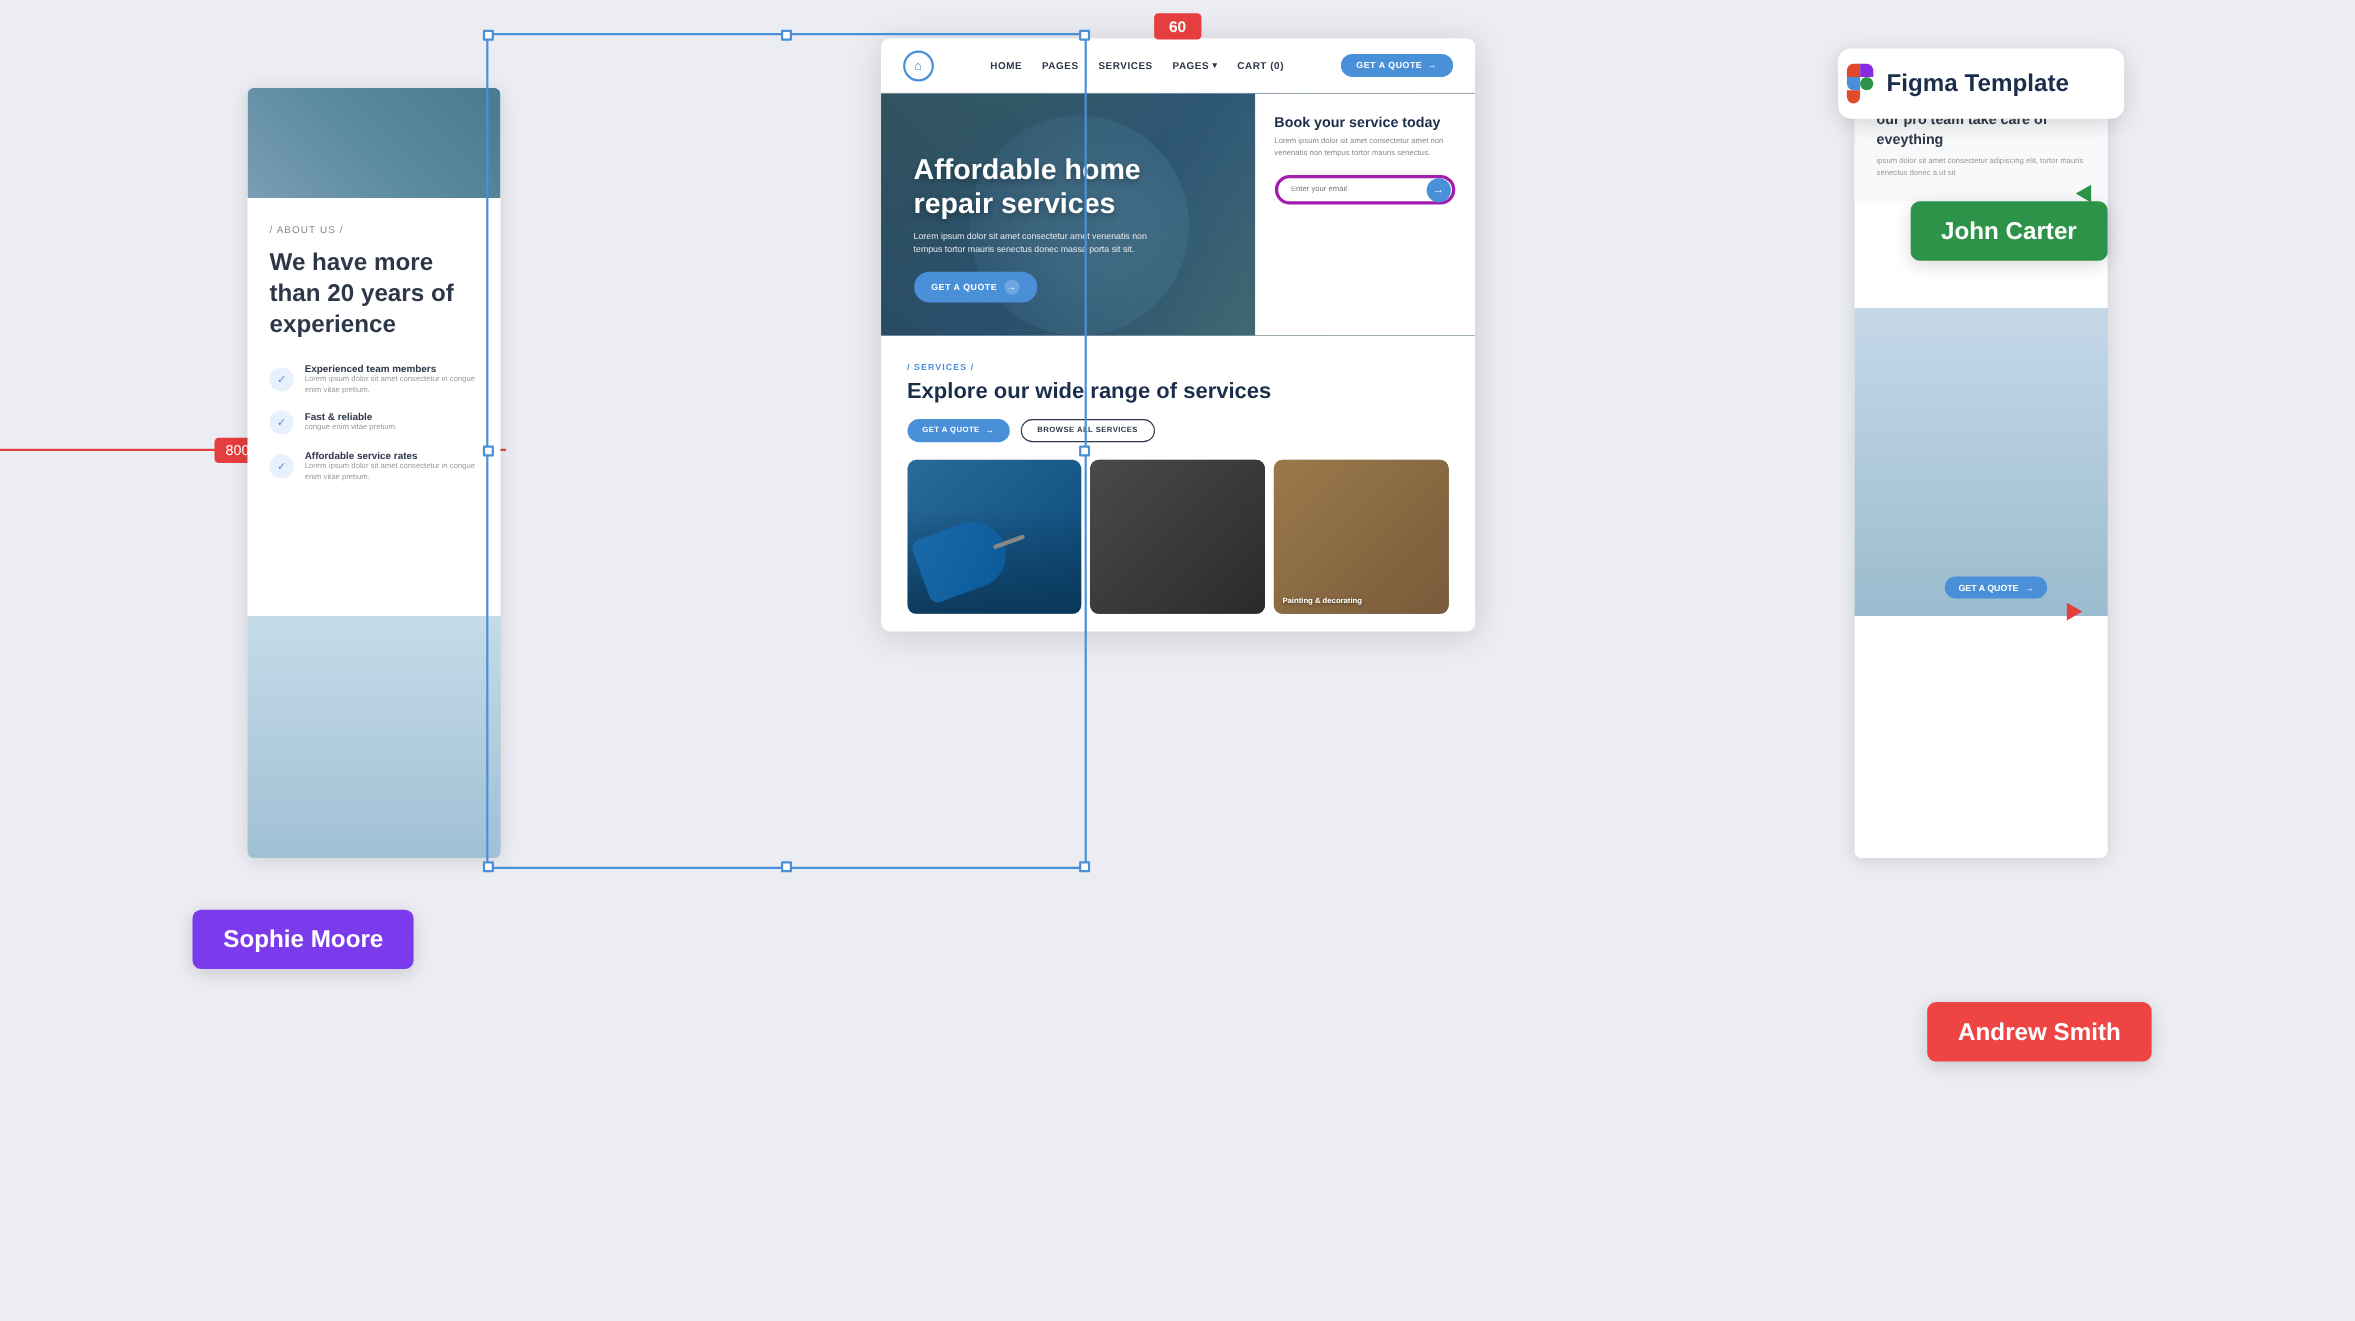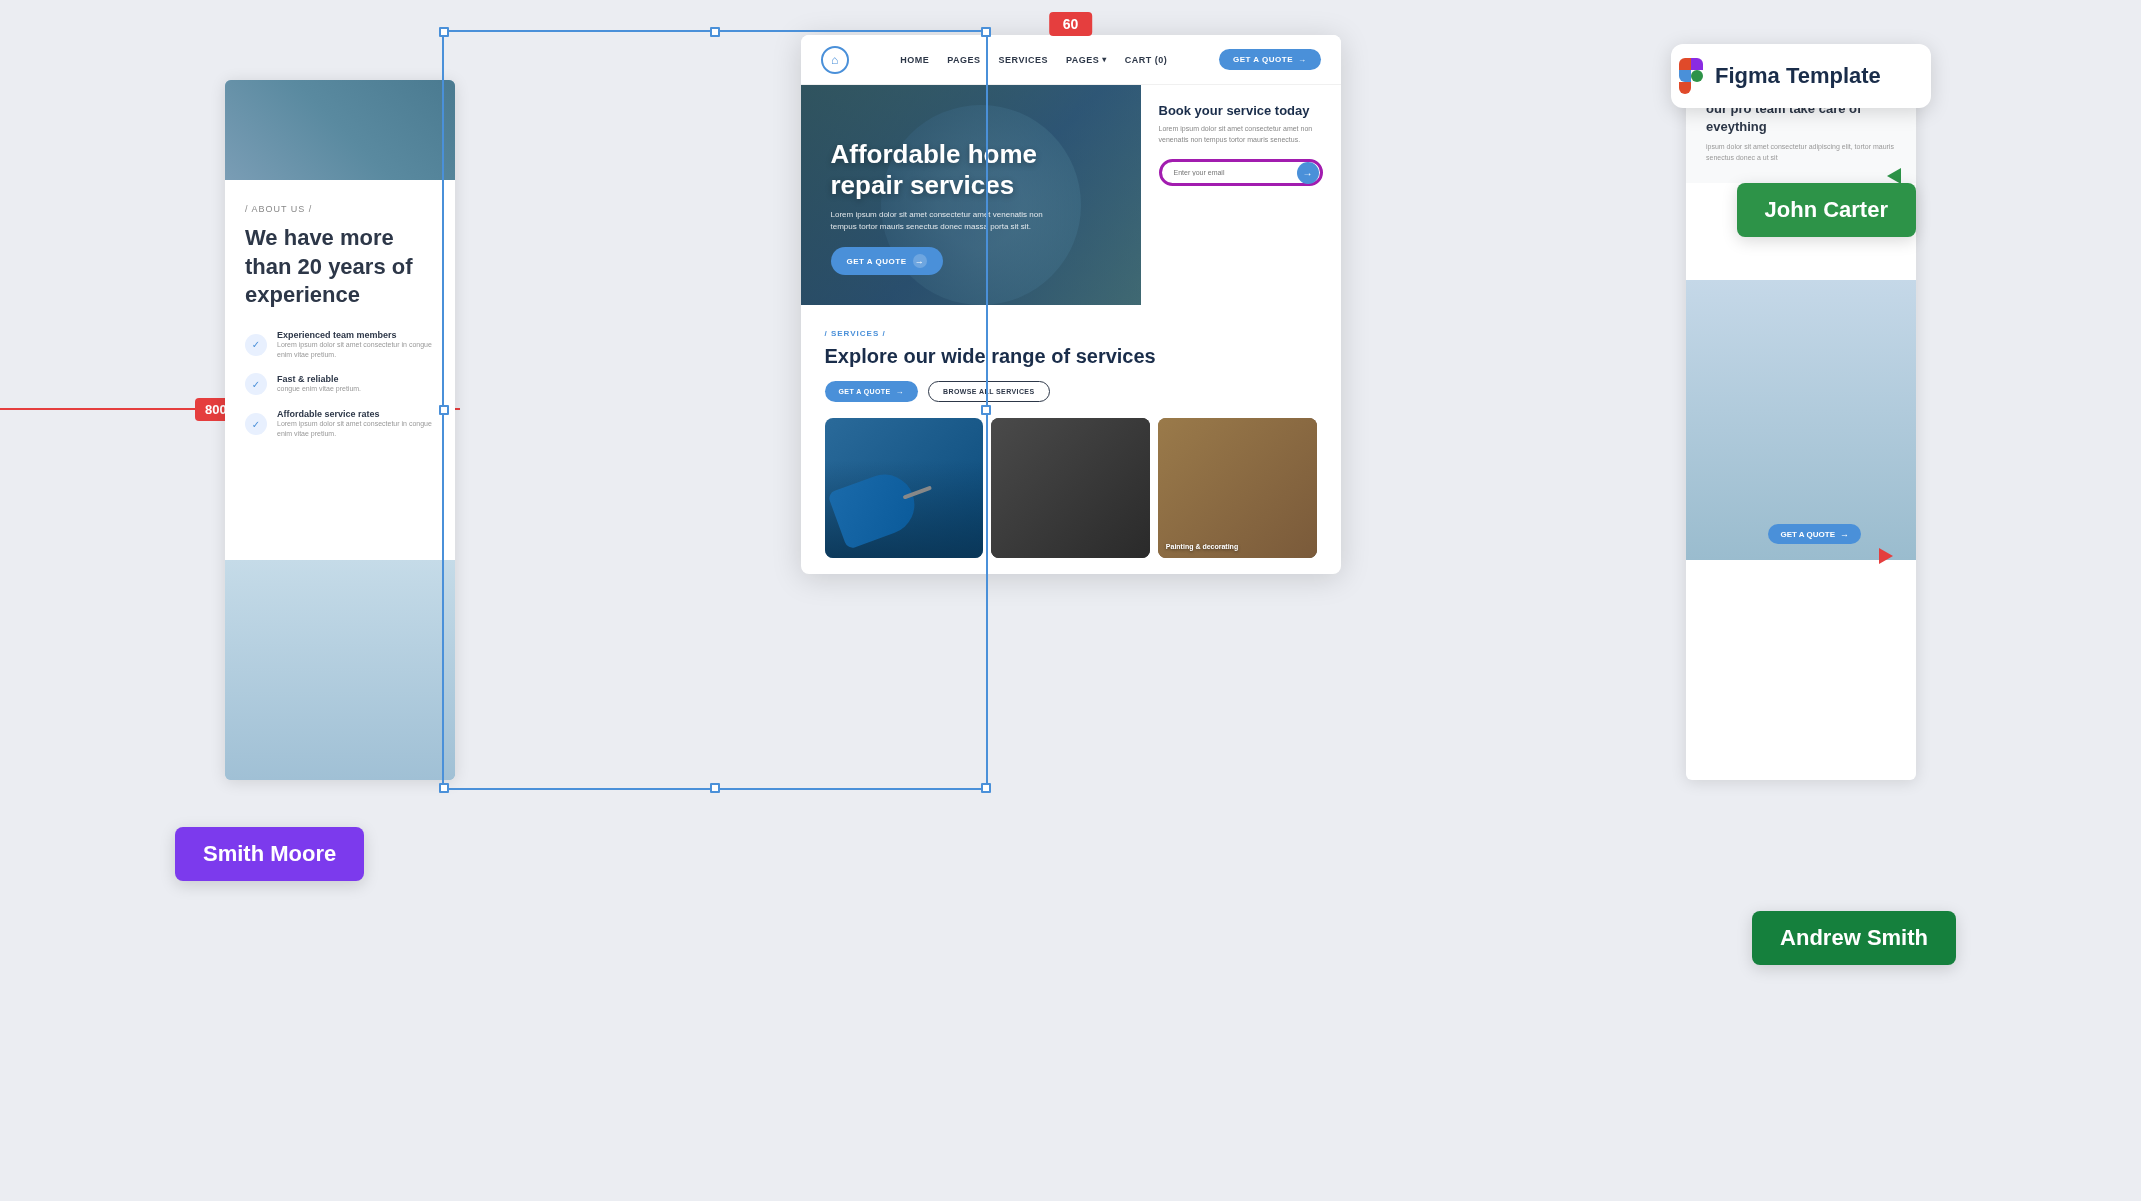--- a/index.html
+++ b/index.html
@@ -129,21 +129,21 @@
       height: 2px;
       background: #e53e3e;
     }
     .red-line-label {
       position: absolute;
       left: 195px;
       top: 398px;
       background: #e53e3e;
       color: white;
       font-size: 13px;
-      font-weight: 700;
+      font-weight: 400;
       padding: 4px 10px;
       border-radius: 4px;
     }
 
     
     .right-panel {
       position: absolute;
       right: 225px;
       top: 80px;
       width: 230px;
@@ -622,21 +622,21 @@
       border-radius: 8px;
       z-index: 25;
       box-shadow: 0 4px 16px rgba(0,0,0,0.15);
     }
 
     
     .andrew-badge {
       position: absolute;
       bottom: 236px;
       right: 185px;
-      background: #15803d;
+      background: #ef4444;
       color: white;
       font-size: 22px;
       font-weight: 700;
       padding: 14px 28px;
       border-radius: 8px;
       z-index: 25;
       box-shadow: 0 4px 16px rgba(0,0,0,0.15);
     }
 
     
@@ -795,17 +795,17 @@
         <div style="width:12px;height:12px;border-radius:0 0 0 6px;background:#4a90d9;"></div>
         <div style="width:12px;height:12px;border-radius:50%;background:#2d9348;"></div>
         <div style="width:12px;height:12px;border-radius:0 0 6px 6px;background:#e04a2a;grid-column:1;"></div>
       </div>
     </div>
     <div class="figma-title">Figma Template</div>
   </div>
 
   <div class="john-badge">John Carter</div>
 
-  <div class="sophie-badge">Smith Moore</div>
+  <div class="sophie-badge">Sophie Moore</div>
 
   <div class="andrew-badge">Andrew Smith</div>
 
 </div>
 
 </body></html>

